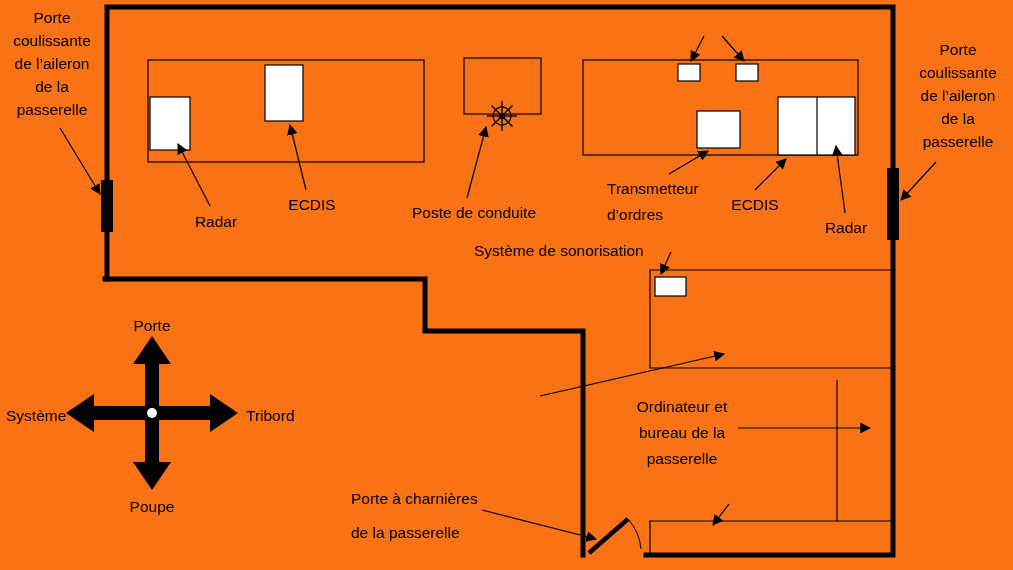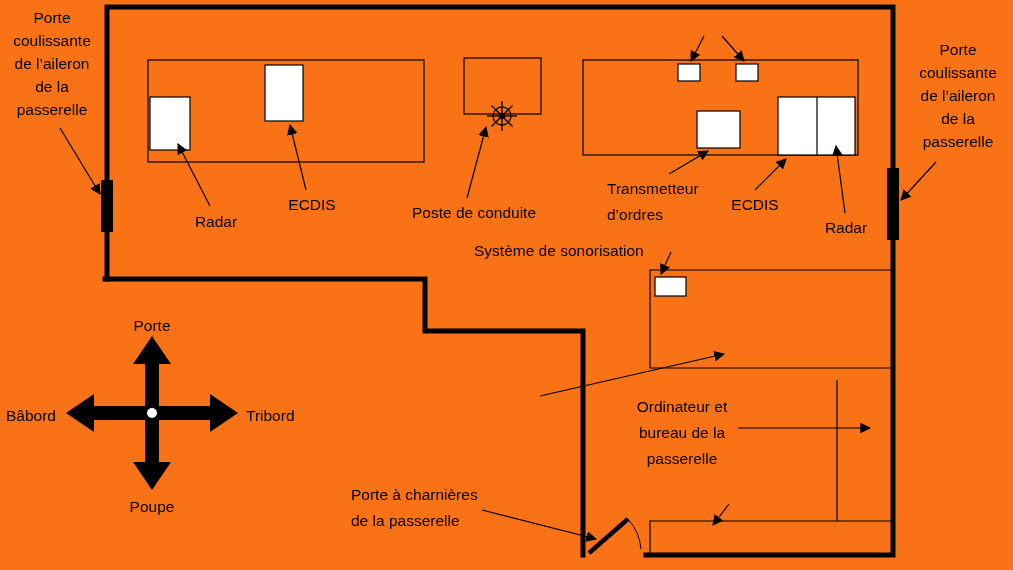--- a/index.html
+++ b/index.html
@@ -122,24 +122,24 @@
   <div class="lbl center" style="left:808px;top:216px;width:76px;">Radar</div>
 
   <div class="lbl" style="left:474px;top:239px;width:210px;">Système de sonorisation</div>
 
 
   <div class="lbl center" style="left:624px;top:394px;width:116px;line-height:26px;">Ordinateur et
 bureau de la
 passerelle</div>
 
 
-  <div class="lbl" style="left:351px;top:482px;width:155px;line-height:26px;">Porte à charnières
+  <div class="lbl" style="left:351px;top:482px;width:155px;line-height:34px;">Porte à charnières
 de la passerelle</div>
 
   <div class="lbl center" style="left:117px;top:314px;width:70px;">Porte</div>
 
   <div class="lbl center" style="left:117px;top:495px;width:70px;">Poupe</div>
 
-  <div class="lbl" style="left:6px;top:404px;width:62px;">Bâbord</div>
+  <div class="lbl" style="left:6px;top:404px;width:62px;">Système</div>
 
   <div class="lbl" style="left:246px;top:404px;width:70px;">Tribord</div>
 
 </div>
 
 </body></html>

